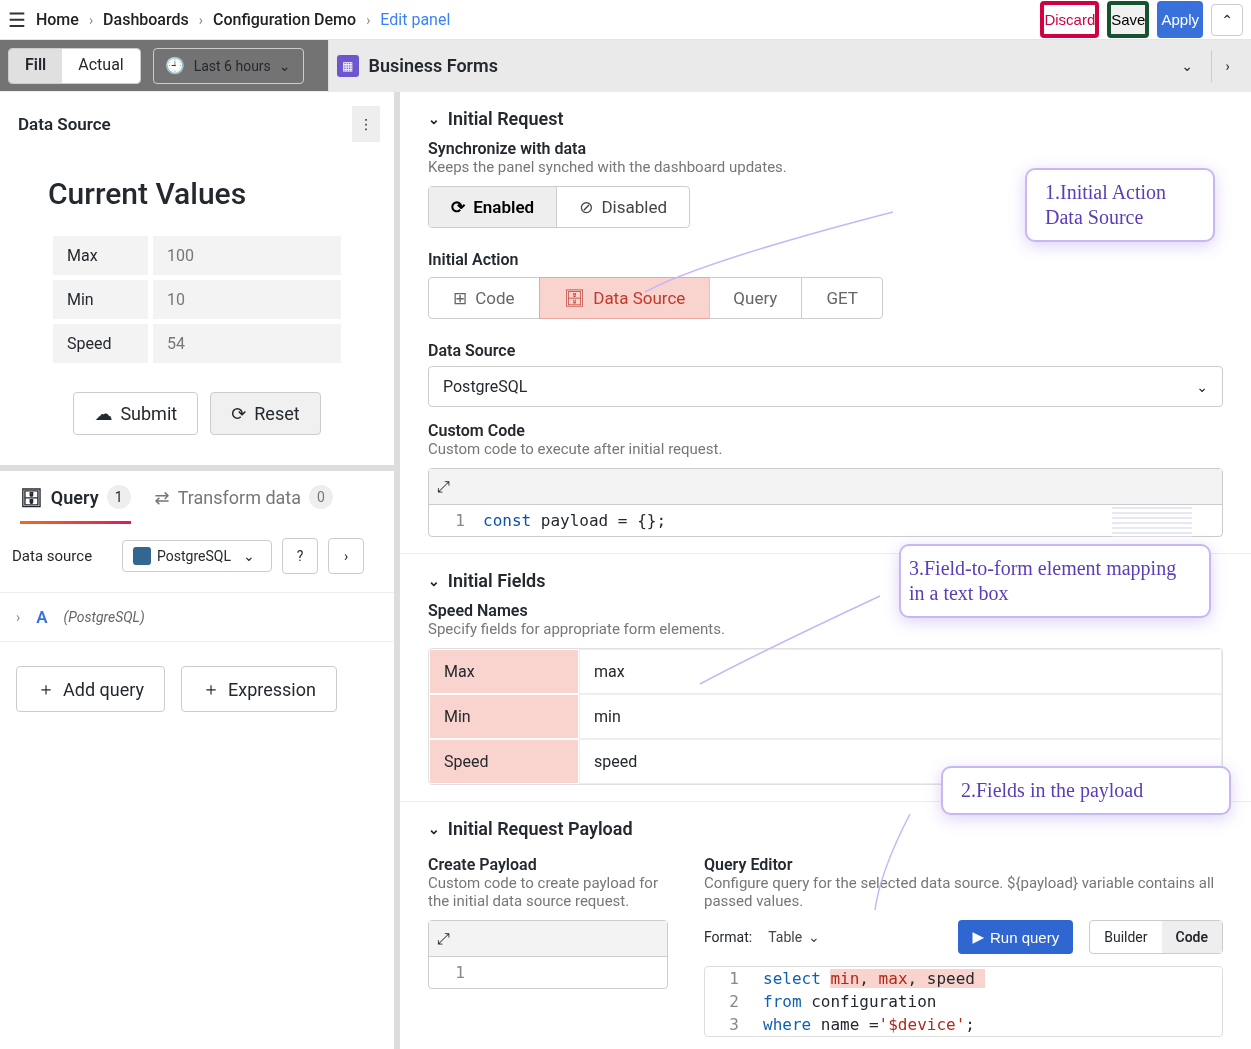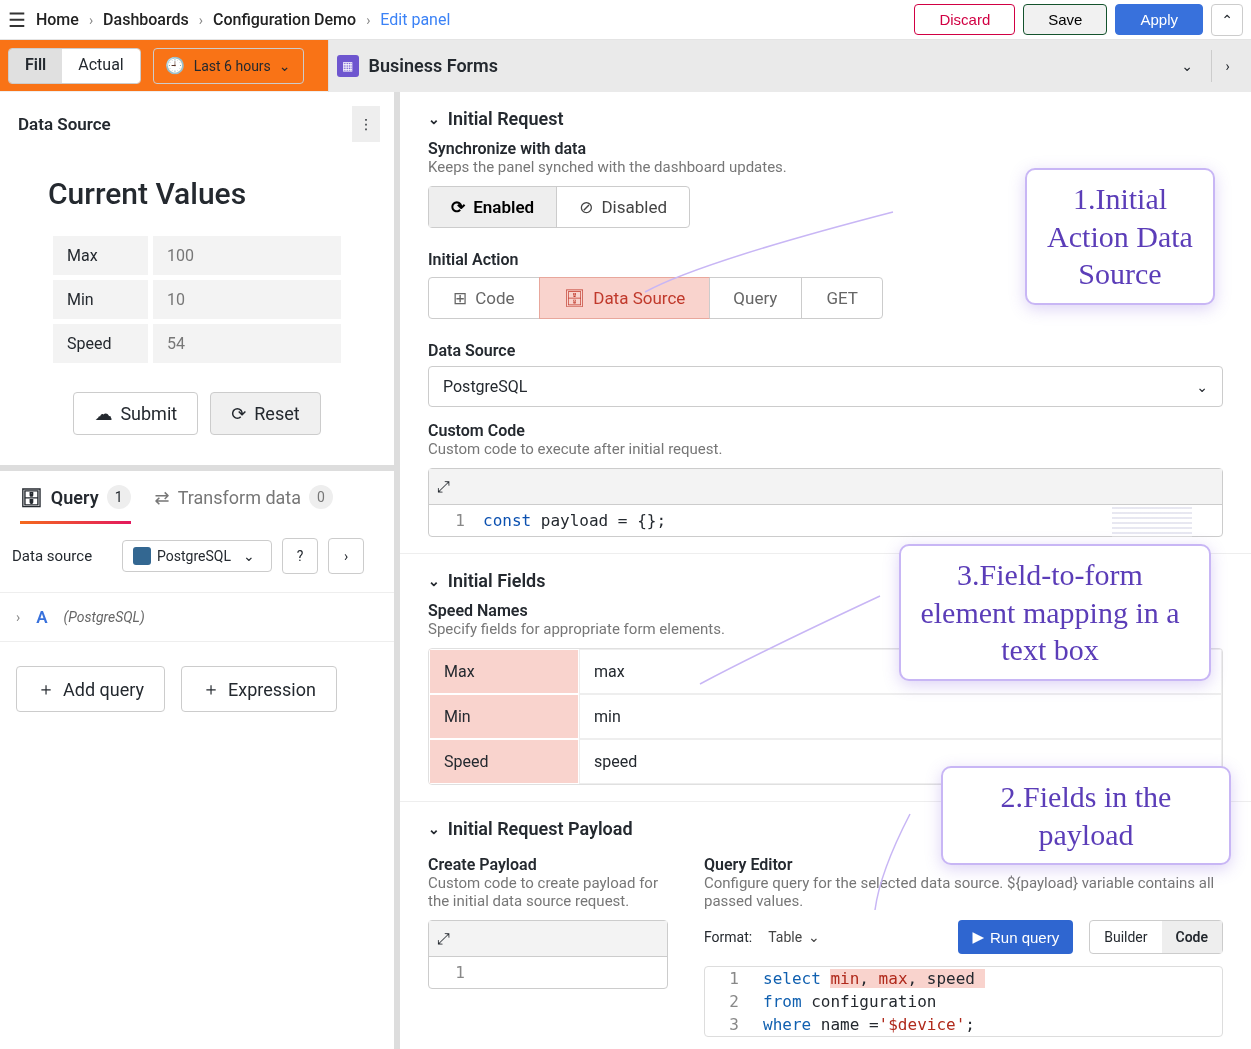--- a/index.html
+++ b/index.html
@@ -22,28 +22,28 @@
     border-bottom: 1px solid #e4e4e4;
     padding: 0 8px;
     justify-content: space-between;
   }
   .topbar-left { display: flex; align-items: center; gap: 10px; }
   .hamburger { cursor: pointer; font-size: 20px; color: #333; }
   .crumb { font-weight: 500; font-size: 16px; color: #222; }
   .crumb.dim { color: #3b82f6; font-weight:400; }
   .sep { color: #888; }
   .topbar-right { display: flex; align-items: center; gap: 8px; }
-  .btn { border: 1px solid #14532d; background: #fff; border-radius: 4px; padding: 6px 24px; font-size: 15px; cursor: pointer; }
+  .btn { border: 4px solid #14532d; background: #fff; border-radius: 4px; padding: 6px 0; font-size: 15px; cursor: pointer; }
   .btn-discard { color: #d10043; border-color: #d10043; }
   .btn-save { background:#f1f1f1;}
   .btn-apply { background: #3871dc; color:#fff; border-color:#3871dc;}
   .chev-btn { border:1px solid #ccc; border-radius:4px; width:32px; height:32px; display:flex; align-items:center; justify-content:center; cursor:pointer;}
 
   
-  .row2 { display:flex; height:52px; align-items:center; background:#f97316; border-bottom:1px solid #eee;}
+  .row2 { display:flex; height:52px; align-items:center; background:#737373; border-bottom:1px solid #eee;}
   .fill-actual { display:flex; border:1px solid #ccc; border-radius:4px; overflow:hidden; margin-left:8px; height:36px;}
   .fill-actual div { padding:6px 16px; font-size:16px; }
   .fill-actual .active { background:#e0e0e0; font-weight:600;}
   .fill-actual .inactive { background:#fff; }
   .time-range { display:flex; align-items:center; gap:8px; border:1px solid #ccc; border-radius:4px; padding:6px 12px; margin-left:12px; height:36px; cursor:pointer;}
   .time-range .clock{font-size:16px;}
   .right-header { flex:1; margin-left:24px; display:flex; align-items:center; background:#eaeaea; height:52px; padding:0 8px; justify-content:space-between; border-left:1px solid #ddd;}
   .right-header-left{display:flex;align-items:center;gap:10px;}
   .panel-icon{width:22px;height:22px;background:#6e56cf;border-radius:3px;display:flex;align-items:center;justify-content:center;color:#fff;font-size:12px;}
   .right-header-title{font-weight:600;font-size:18px;}
@@ -134,21 +134,21 @@
   .bc-group .active{background:#eee;font-weight:600;}
 
   .sql-box{border:1px solid #ddd;border-radius:4px;font-family:Menlo,Consolas,monospace;font-size:16px;}
   .sql-line{display:flex;padding:2px 10px;}
   .sql-line .ln{color:#888;width:24px;text-align:right;margin-right:24px;}
   .sql-kw{color:#1060b0;}
   .sql-hl{background:#f9d3cd;}
   .sql-str{color:#b02a1c;}
 
   
-  .callout{position:absolute;background:#fff;border:2px solid #c8b6f5;border-radius:10px;box-shadow:0 4px 16px rgba(120,80,220,.25);padding:10px 18px;color:#5b3db8;font-family:"Comic Sans MS", "Segoe Script", cursive;font-size:30px;line-height:1.25;text-align:center;font-weight:400;}
+  .callout{position:absolute;background:#fff;border:2px solid #c8b6f5;border-radius:10px;box-shadow:0 4px 16px rgba(120,80,220,.25);padding:10px 18px;color:#5b3db8;font-family:"Comic Sans MS", "Segoe Script", cursive;font-size:20px;line-height:1.25;text-align:left;font-weight:400;}
 
   svg.leader{position:absolute;pointer-events:none;}
 
   .chev{font-size:14px;}
 </style>
 </head>
 <body>
 
 <div class="topbar">
   <div class="topbar-left">

